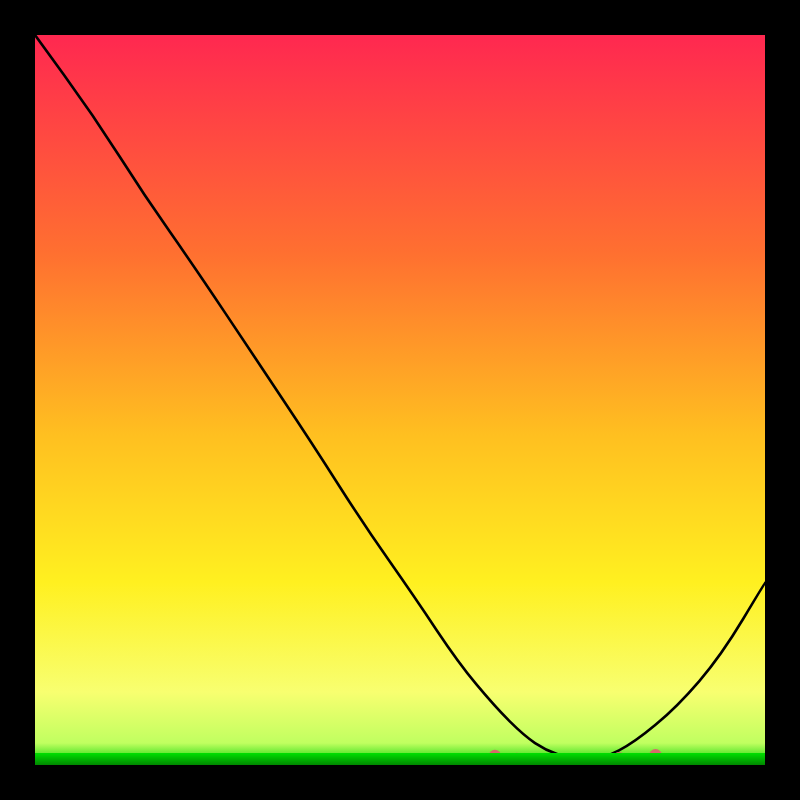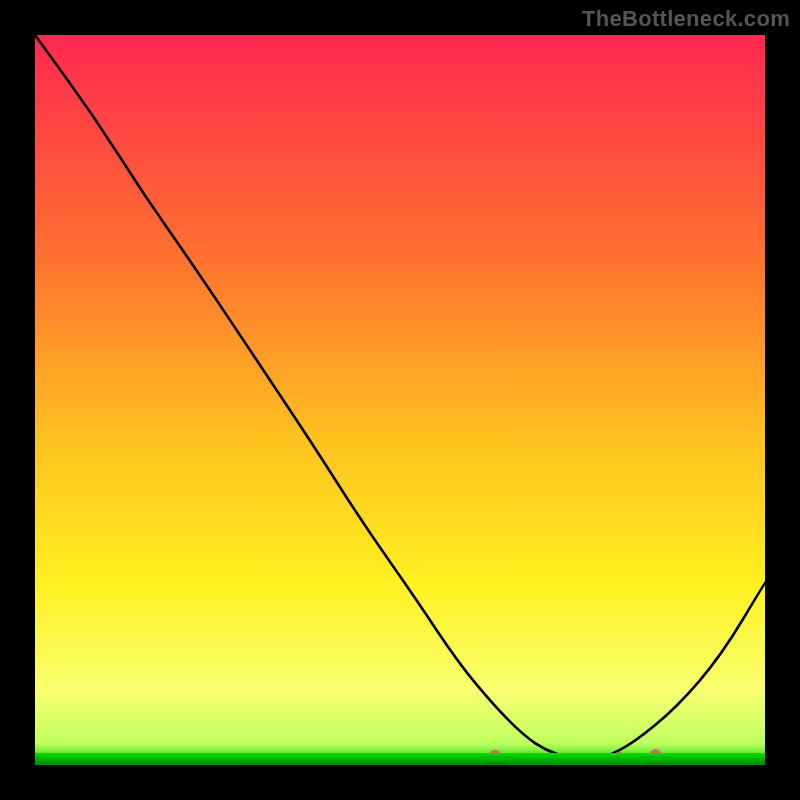--- a/index.html
+++ b/index.html
@@ -60,21 +60,20 @@
   }
   .dot {
     fill: #d66a6a;
     stroke: none;
   }
 </style>
 </head>
 <body>
 
 <div class="container">
-  <div class="watermark">TheBottleneck.com</div>
 
   <div class="plot-area">
     <svg class="curve-svg" viewBox="0 0 730 730">
       <defs>
         <linearGradient id="bg-grad" x1="0" y1="0" x2="0" y2="1">
             <stop offset="0%" stop-color="#ff2850"></stop>
             <stop offset="30%" stop-color="#ff7030"></stop>
             <stop offset="55%" stop-color="#ffc020"></stop>
             <stop offset="75%" stop-color="#fff020"></stop>
             <stop offset="90%" stop-color="#f8ff70"></stop>

